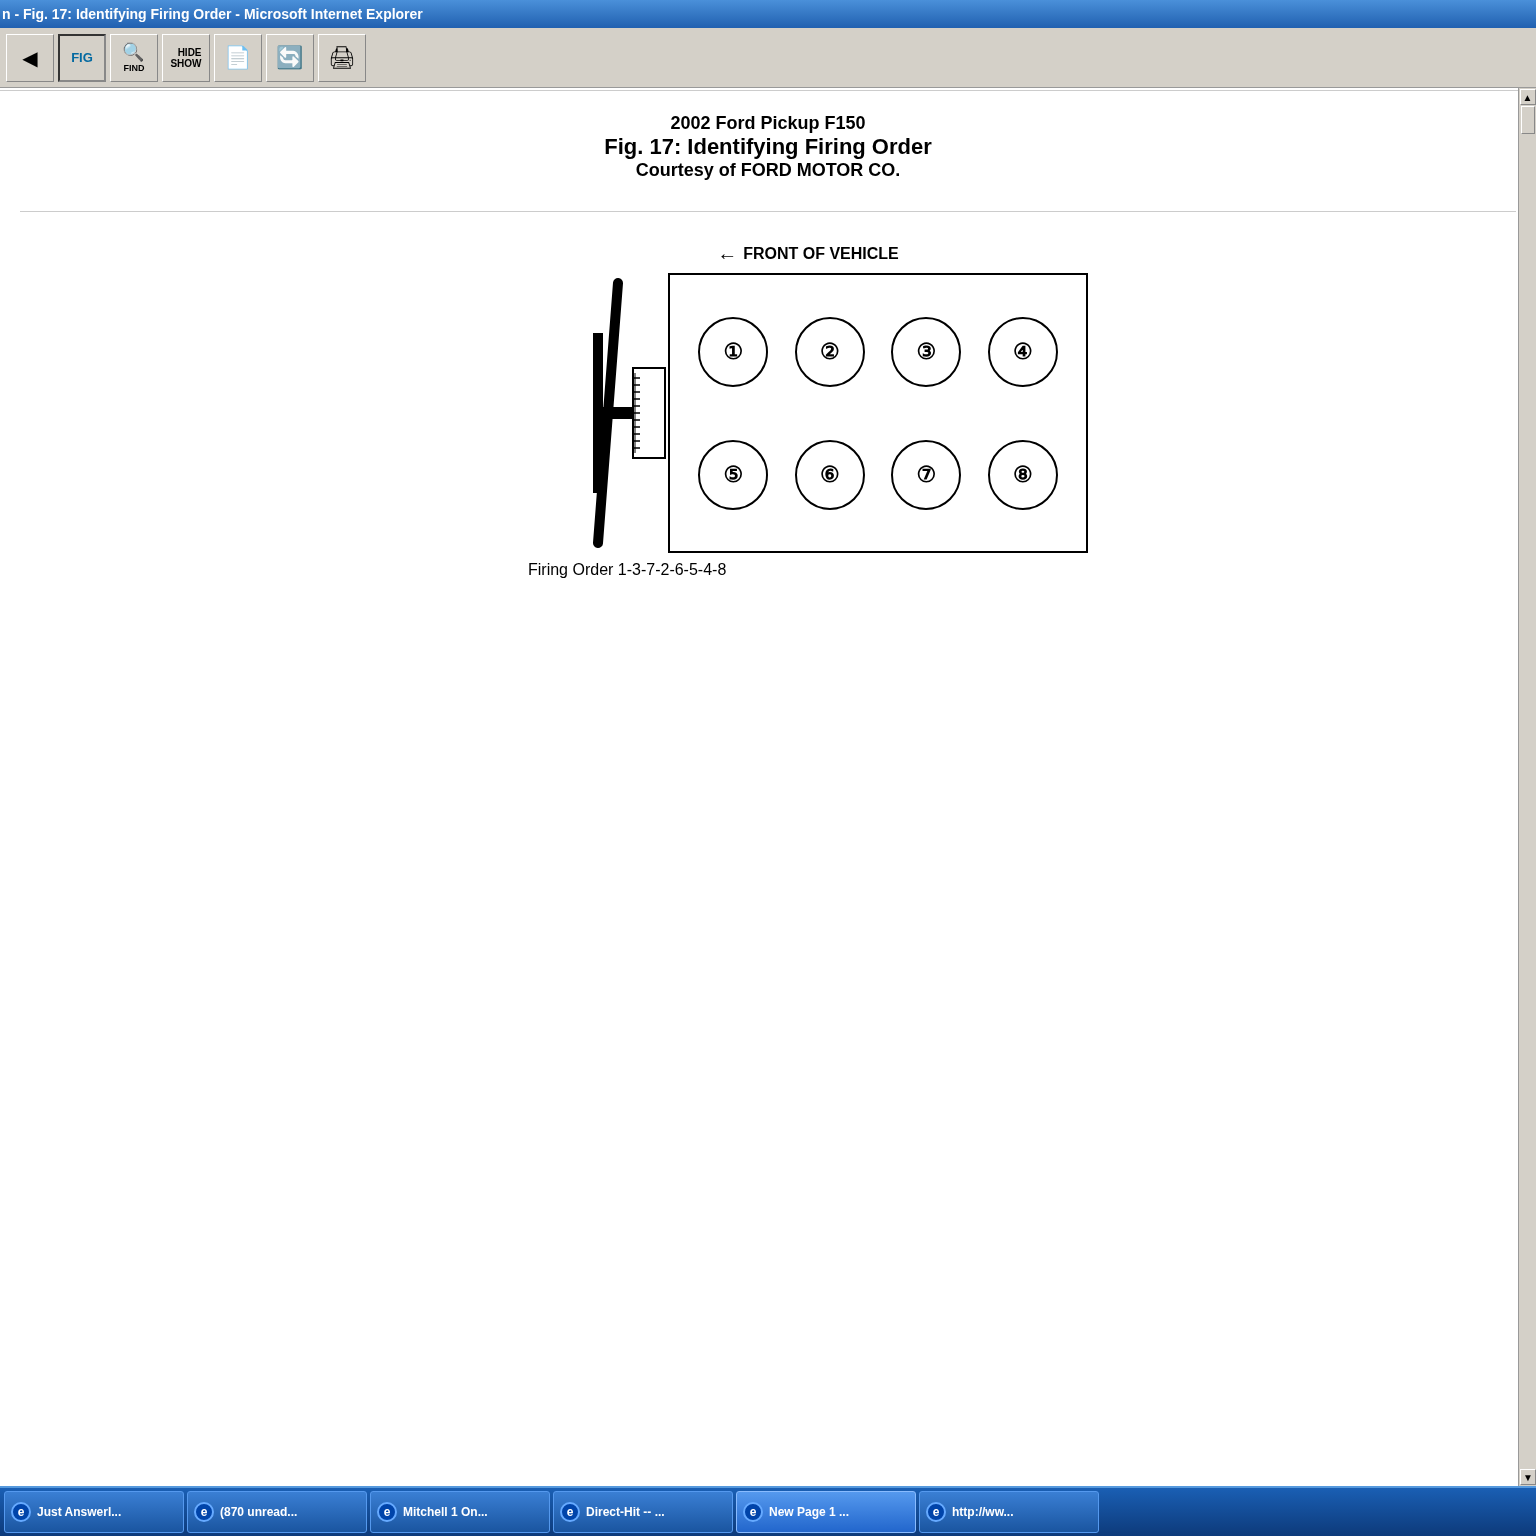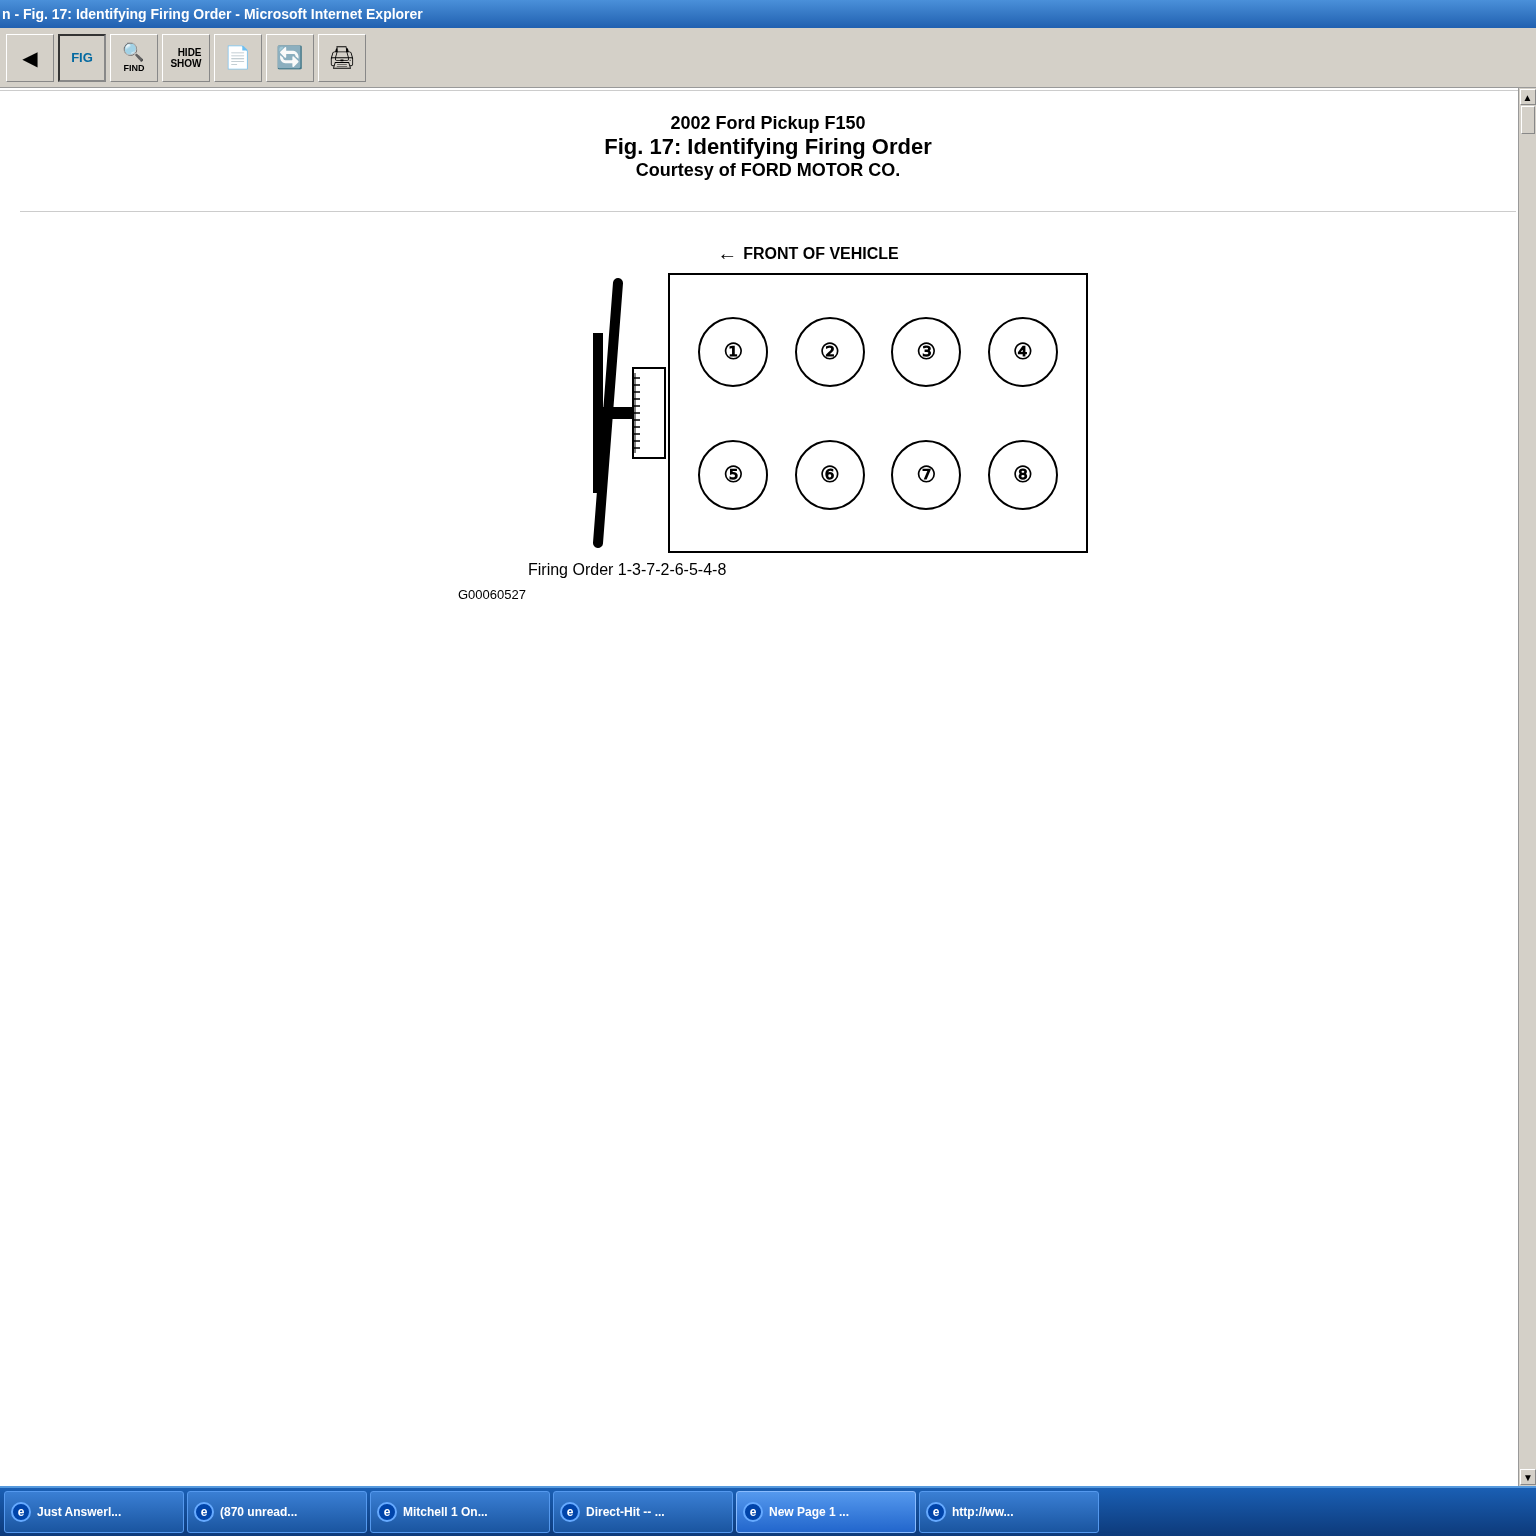--- a/index.html
+++ b/index.html
@@ -354,21 +354,20 @@
           </div>
           <div class="cylinder">
             <div class="cylinder-circle">⑧</div>
           </div>
         </div>
 
       </div>
 
       <div class="firing-order-text">Firing Order 1-3-7-2-6-5-4-8</div>
 
-      <div class="code-text">G00060527</div>
 
     </div>
   </div>
 
 </div>
 
 <div style="position:fixed; right:0; top:88px; bottom:50px; width:18px; background:#d4d0c8; border-left:1px solid #999;">
   <div style="width:16px; height:16px; background:#d4d0c8; border:1px solid #888; border-top-color:#fff; border-left-color:#fff; margin:1px auto; display:flex; align-items:center; justify-content:center; font-size:10px;">▲</div>
   <div style="width:14px; height:28px; background:#d4d0c8; border:1px solid #888; border-top-color:#fff; border-left-color:#fff; margin:1px auto;"></div>
   <div style="position:absolute; bottom:1px; left:1px; width:16px; height:16px; background:#d4d0c8; border:1px solid #888; border-top-color:#fff; border-left-color:#fff; display:flex; align-items:center; justify-content:center; font-size:10px;">▼</div>

